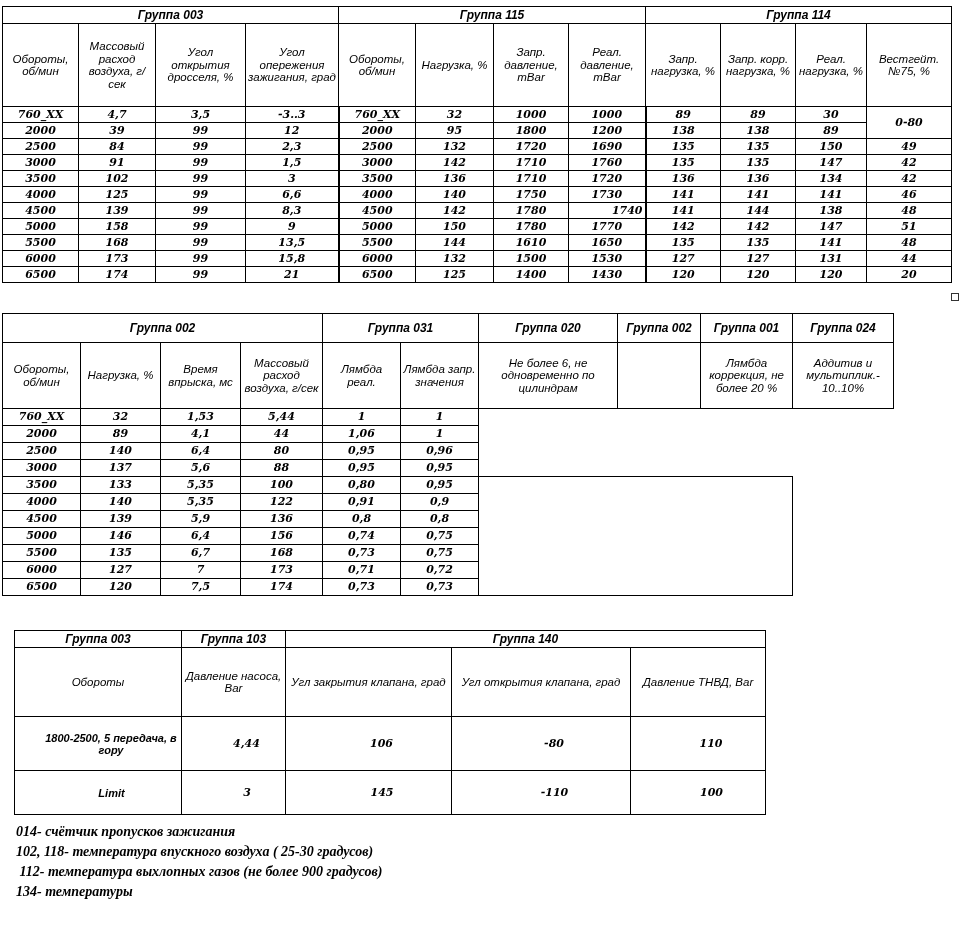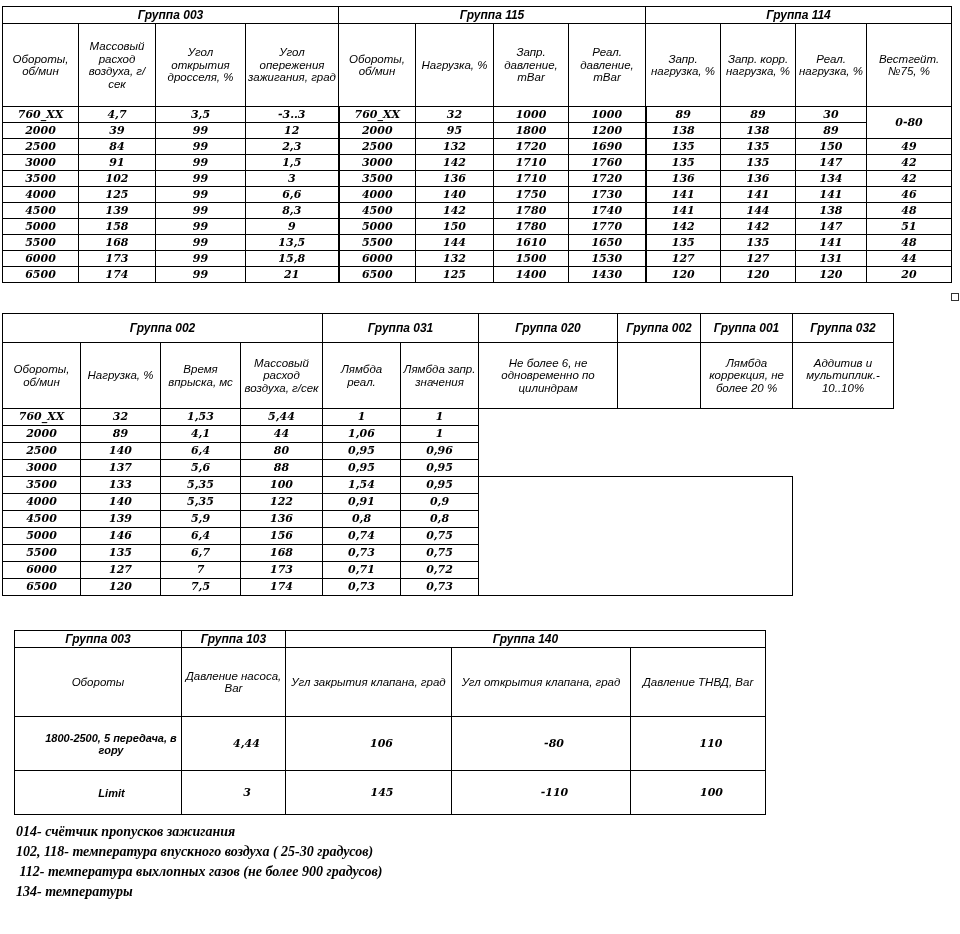--- a/index.html
+++ b/index.html
@@ -154,21 +154,21 @@
         <td class="num">46</td>
       </tr>
       <tr class="d">
         <td class="num">4500</td>
         <td class="num">139</td>
         <td class="num">99</td>
         <td class="num">8,3</td>
         <td class="num" style="border-left-width: 2px;">4500</td>
         <td class="num" style="border-left-width: 1.5px;">142</td>
         <td class="num">1780</td>
-        <td class="num" style="border-left-width: 1.5px;">1740</td>
+        <td class="num" style="border-left-width: 1.5px; text-align: right;">1740</td>
         <td class="num" style="border-left-width: 2px;">141</td>
         <td class="num">144</td>
         <td class="num" style="border-left-width: 1.5px;">138</td>
         <td class="num">48</td>
       </tr>
       <tr class="d">
         <td class="num">5000</td>
         <td class="num">158</td>
         <td class="num">99</td>
         <td class="num">9</td>
@@ -240,21 +240,21 @@
       <col style="width:92px">
       <col style="width:101px">
   </colgroup>
   <tbody>
       <tr class="g">
     <th class="grp" colspan="4">Группа 002</th>
     <th class="grp" colspan="2">Группа 031</th>
     <th class="grp">Группа 020</th>
     <th class="grp" style="line-height:12px">Группа 002</th>
     <th class="grp">Группа 001</th>
-    <th class="grp">Группа 032</th>
+    <th class="grp">Группа 024</th>
   </tr>
   <tr class="h">
     <th class="hdr">Обороты, об/мин</th>
     <th class="hdr">Нагрузка, %</th>
     <th class="hdr">Время впрыска, мс</th>
     <th class="hdr">Массовый расход воздуха, г/сек</th>
     <th class="hdr">Лямбда реал.</th>
     <th class="hdr">Лямбда запр. значения</th>
     <th class="hdr b" rowspan="12" style="font-weight:normal;">Не более 6, не одновременно по цилиндрам</th>
     <th class="hdr" rowspan="5"></th>
@@ -293,21 +293,21 @@
         <td class="num">5,6</td>
         <td class="num">88</td>
         <td class="num">0,95</td>
         <td class="num">0,95</td>
       </tr>
       <tr class="d">
         <td class="num">3500</td>
         <td class="num">133</td>
         <td class="num">5,35</td>
         <td class="num">100</td>
-        <td class="num">1,54</td>
+        <td class="num">0,80</td>
         <td class="num">0,95</td>
         <td colspan="3" rowspan="7"></td>
       </tr>
       <tr class="d">
         <td class="num">4000</td>
         <td class="num">140</td>
         <td class="num">5,35</td>
         <td class="num">122</td>
         <td class="num">0,91</td>
         <td class="num">0,9</td>

